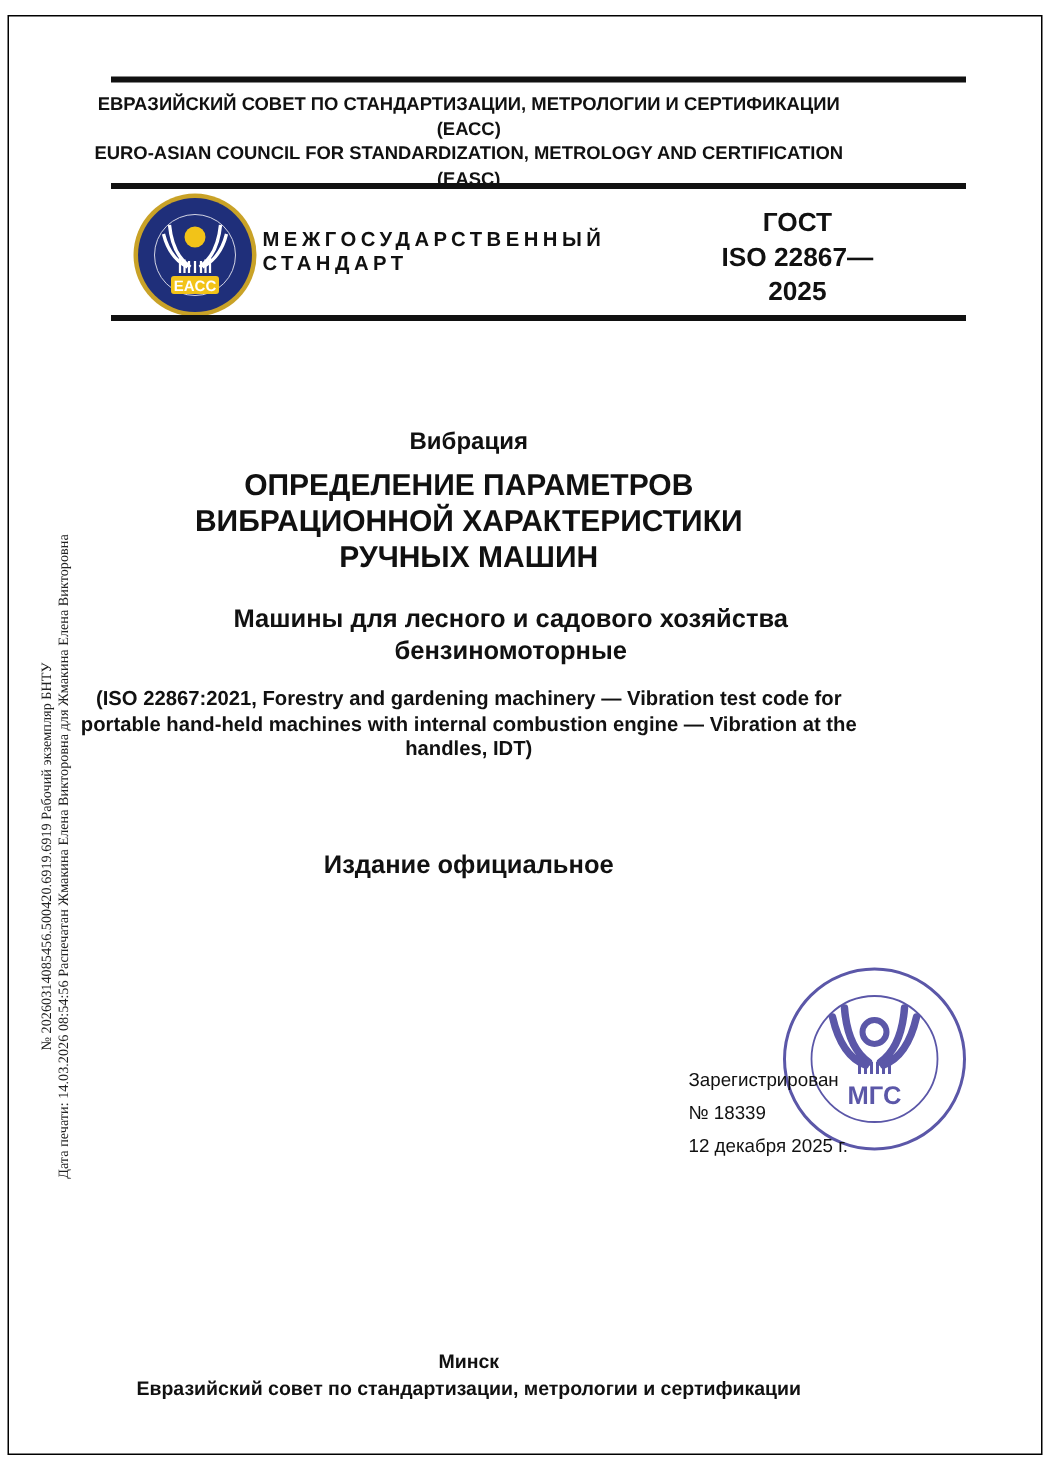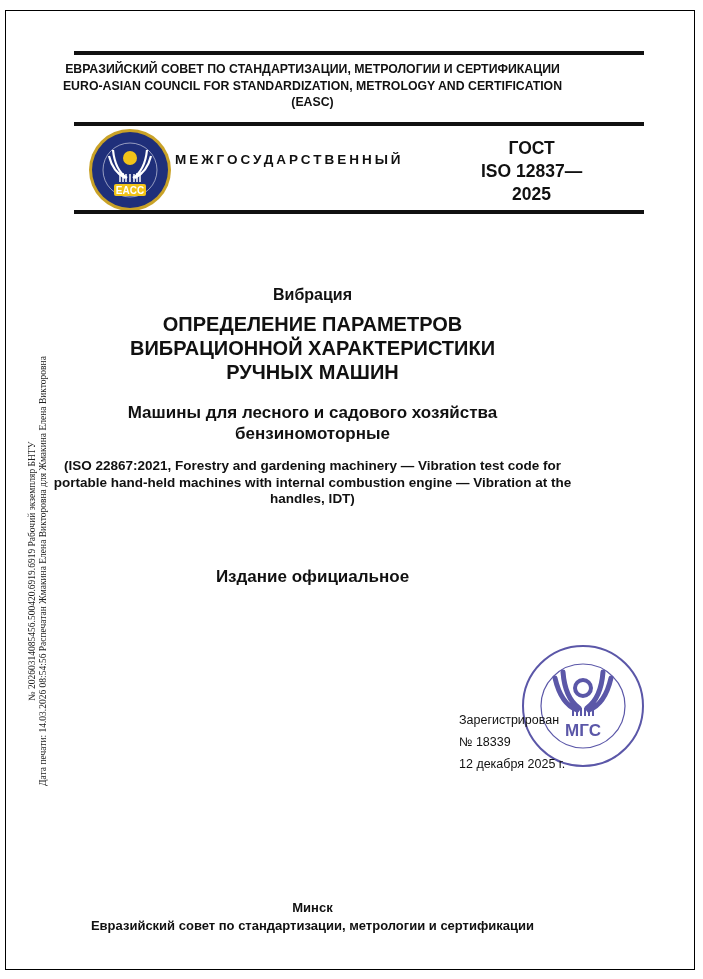--- a/index.html
+++ b/index.html
@@ -6,36 +6,37 @@
   body{width:703px;height:979px;position:relative;overflow:hidden;font-family:"Liberation Sans",sans-serif;color:#111;}
   .page{position:absolute;left:5px;top:10px;width:690px;height:960px;border:1.5px solid #000;box-sizing:border-box;}
   .rule{position:absolute;left:74px;width:570px;height:4px;background:#111;}
   .center{position:absolute;left:0;width:625px;text-align:center;}
   .council{top:61px;font-weight:bold;font-size:12.3px;line-height:16.5px;}
   .logo{position:absolute;left:87px;top:128px;width:86px;height:84px;}
   .mgs{position:absolute;left:175px;top:152px;width:290px;text-align:left;font-weight:bold;font-size:13.5px;letter-spacing:3px;line-height:16px;}
   .gost{position:absolute;left:481px;top:137px;font-weight:bold;font-size:17.5px;line-height:23px;text-align:center;}
   .subj{top:286px;font-weight:bold;font-size:16px;}
   .title{top:312px;font-weight:bold;font-size:20px;line-height:24px;}
-  .subtitle{top:402px;font-weight:bold;font-size:17px;line-height:21px;}
+  .subtitle{top:402px;font-weight:bold;font-size:17px;line-height:21px;padding-left:28px;}
   .iso{top:458px;font-weight:bold;font-size:13.5px;line-height:16.5px;padding:0 46px;box-sizing:border-box;}
   .edition{top:567px;font-weight:bold;font-size:17px;}
   .side{position:absolute;left:-262px;top:560px;width:600px;transform:rotate(-90deg);transform-origin:center center;font-family:"Liberation Serif",serif;font-size:9.5px;line-height:11px;color:#222;text-align:center;}
   .stamp{position:absolute;left:521px;top:644px;width:124px;height:124px;}
   .reg{position:absolute;left:459px;top:709px;font-size:12.5px;line-height:22px;color:#111;}
   .footer{top:899px;font-weight:bold;font-size:13px;line-height:18px;}
 </style>
 </head>
 <body>
 
 <div class="page"></div>
 
 <div class="rule" style="top:51px"></div>
 <div class="center council">
   <div>ЕВРАЗИЙСКИЙ СОВЕТ ПО СТАНДАРТИЗАЦИИ, МЕТРОЛОГИИ И СЕРТИФИКАЦИИ</div>
+  <div>(ЕАСС)</div>
   <div>EURO-ASIAN COUNCIL FOR STANDARDIZATION, METROLOGY AND CERTIFICATION</div>
   <div>(EASC)</div>
 </div>
 <div class="rule" style="top:122px"></div>
 
 <div class="logo">
   <svg width="86" height="84" viewBox="0 0 86 84">
     <circle cx="43" cy="42" r="41" fill="#c9a227"></circle>
     <circle cx="43" cy="42" r="38" fill="#1f2f7a"></circle>
     <circle cx="43" cy="42" r="27" fill="none" stroke="#e8e8f0" stroke-width="0.6"></circle>
@@ -50,25 +51,26 @@
         <line x1="50" y1="45" x2="50" y2="54"></line>
         <line x1="53" y1="44" x2="53" y2="54"></line>
     </g>
     <rect x="27" y="56" width="32" height="12" rx="2" fill="#f2c318"></rect>
     <text x="43" y="66" text-anchor="middle" font-family="Liberation Sans, sans-serif" font-weight="bold" font-size="10" fill="#fff">EACC</text>
   </svg>
 </div>
 
 <div class="mgs">
   <div>МЕЖГОСУДАРСТВЕННЫЙ</div>
+  <div>СТАНДАРТ</div>
 </div>
 
 <div class="gost">
   <div>ГОСТ</div>
-  <div>ISO 12837—</div>
+  <div>ISO 22867—</div>
   <div>2025</div>
 </div>
 <div class="rule" style="top:210px"></div>
 
 <div class="side">
   <div>№ 20260314085456.500420.6919.6919 Рабочий экземпляр БНТУ</div>
   <div>Дата печати: 14.03.2026 08:54:56 Распечатан Жмакина Елена Викторовна для Жмакина Елена Викторовна</div>
 </div>
 
 <div class="center subj">Вибрация</div>

